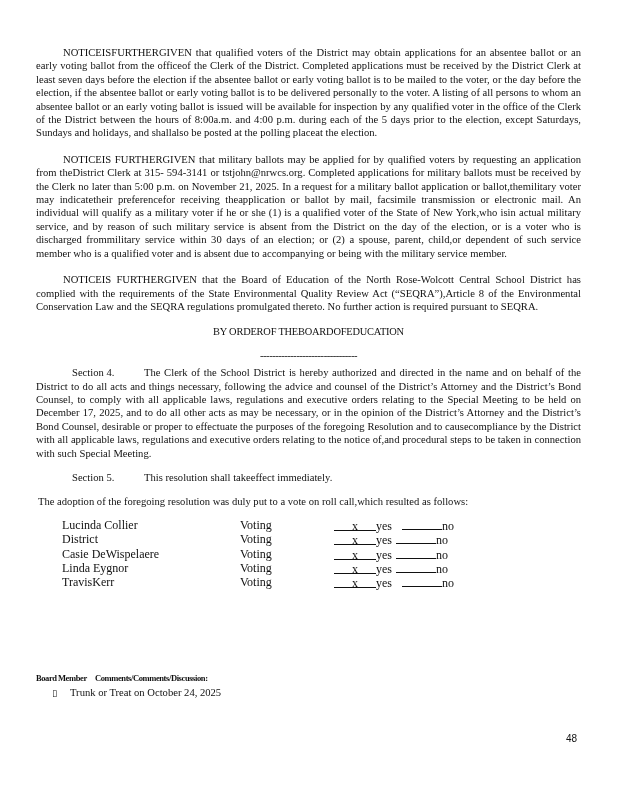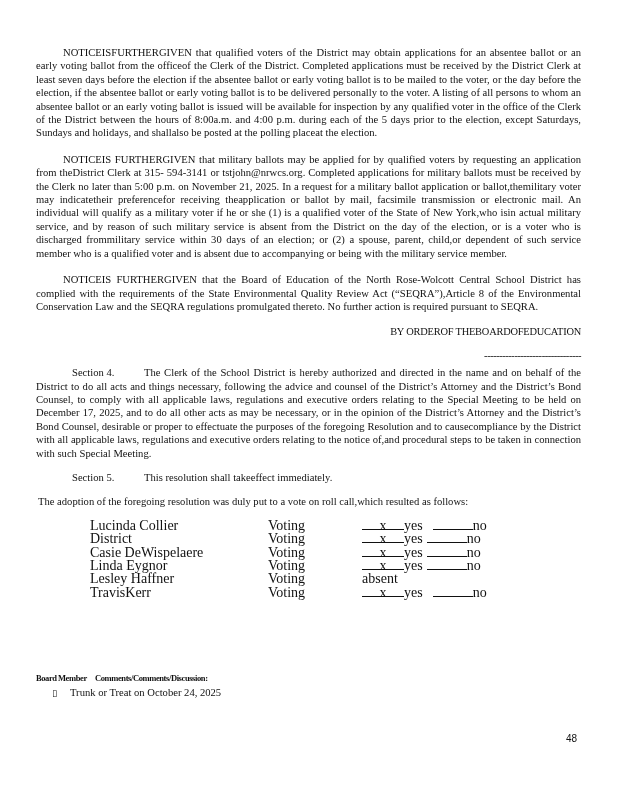--- a/index.html
+++ b/index.html
@@ -2,27 +2,27 @@
 <html><head>
 <meta charset="utf-8">
 <style>
   html, body { margin: 0; padding: 0; background: #ffffff; }
   body { width: 618px; height: 800px; position: relative; overflow: hidden;
          font-family: "Liberation Serif", "DejaVu Serif", serif; color: #111; }
   .page { position: absolute; left: 36px; top: 46px; width: 545px; font-size: 10.6px; line-height: 13.4px; }
   .para { text-align: justify; margin: 0; }
   .para .indent { display: inline-block; width: 27px; }
   .gap { height: 13px; }
-  .center { text-align: right; }
+  .center { text-align: center; }
   .order { font-size: 10.4px; letter-spacing: -0.2px; margin-top: 4px; }
   .dashes { letter-spacing: -0.5px; margin-top: 10px; }
   .section { text-align: justify; }
   .sec-label { display: inline-block; width: 72px; margin-left: 36px; }
   .adopt { margin-left: 2px; }
-  table.votes { border-collapse: collapse; margin-left: 54px; margin-top: 10px; font-size: 14px; }
+  table.votes { border-collapse: collapse; margin-left: 26px; margin-top: 10px; font-size: 12px; }
   table.votes td { padding: 0; height: 13px; vertical-align: top; }
   td.name { width: 178px; }
   td.voting { width: 94px; }
   .blank { display: inline-block; border-bottom: 1px solid #111; height: 10px; vertical-align: baseline; text-align: center; }
   .yes-blank { width: 42px; }
   .no-blank { width: 40px; margin-left: 4px; }
   .board { position: absolute; left: 36px; top: 673px; font-size: 8.5px; font-weight: bold; letter-spacing: -0.4px; }
   .board span { display: inline-block; }
   .bul-list { position: absolute; left: 52px; top: 686px; font-size: 10.6px; line-height: 13.4px; }
   .bul { display: inline-block; width: 18px; font-size: 9px; }
@@ -62,25 +62,20 @@
         <td class="name">Casie DeWispelaere</td>
         <td class="voting">Voting</td>
         <td><span class="blank yes-blank">x</span><span>yes</span><span class="blank no-blank"></span><span>no</span></td>
       </tr>
       <tr>
         <td class="name">Linda Eygnor</td>
         <td class="voting">Voting</td>
         <td><span class="blank yes-blank">x</span><span>yes</span><span class="blank no-blank"></span><span>no</span></td>
       </tr>
       <tr>
-        <td class="name">Lesley Haffner</td>
-        <td class="voting">Voting</td>
-        <td>absent</td>
-      </tr>
-      <tr>
         <td class="name">TravisKerr</td>
         <td class="voting">Voting</td>
         <td><span class="blank yes-blank">x</span><span>yes</span><span class="blank no-blank" style="margin-left:10px"></span><span>no</span></td>
       </tr>
     </tbody>
   </table>
 </div>
 
 <div class="board">
   <span style="width:22px">Board</span><span style="width:37px">Member</span><span>Comments/Comments/Discussion:</span>

